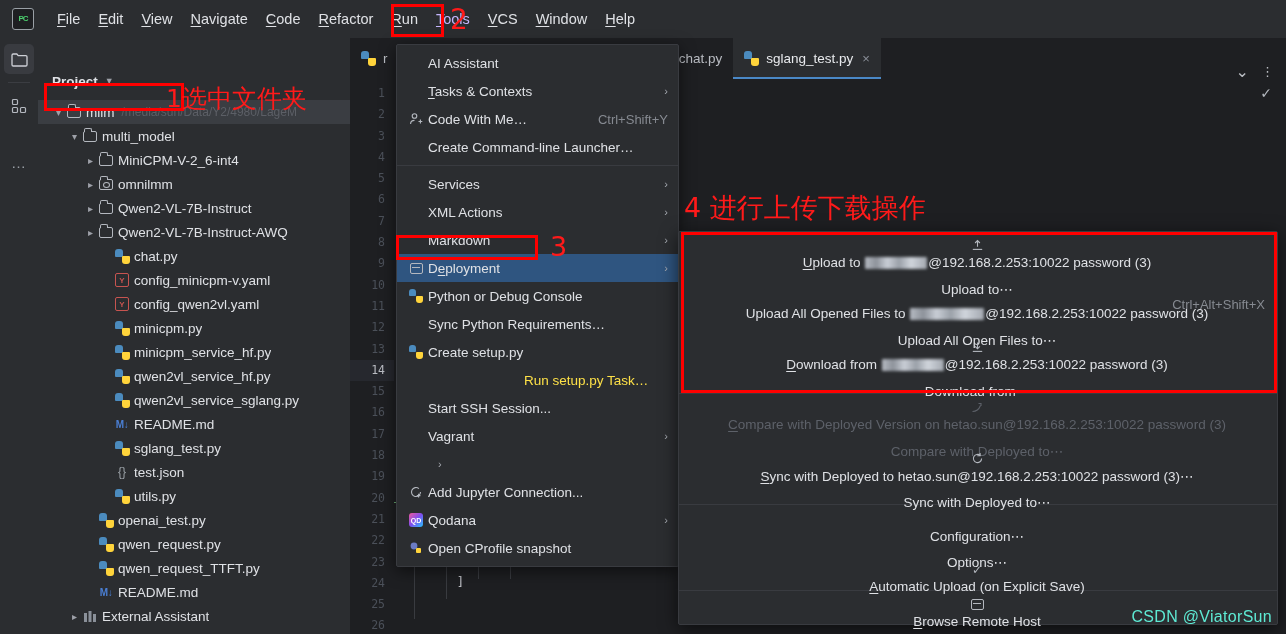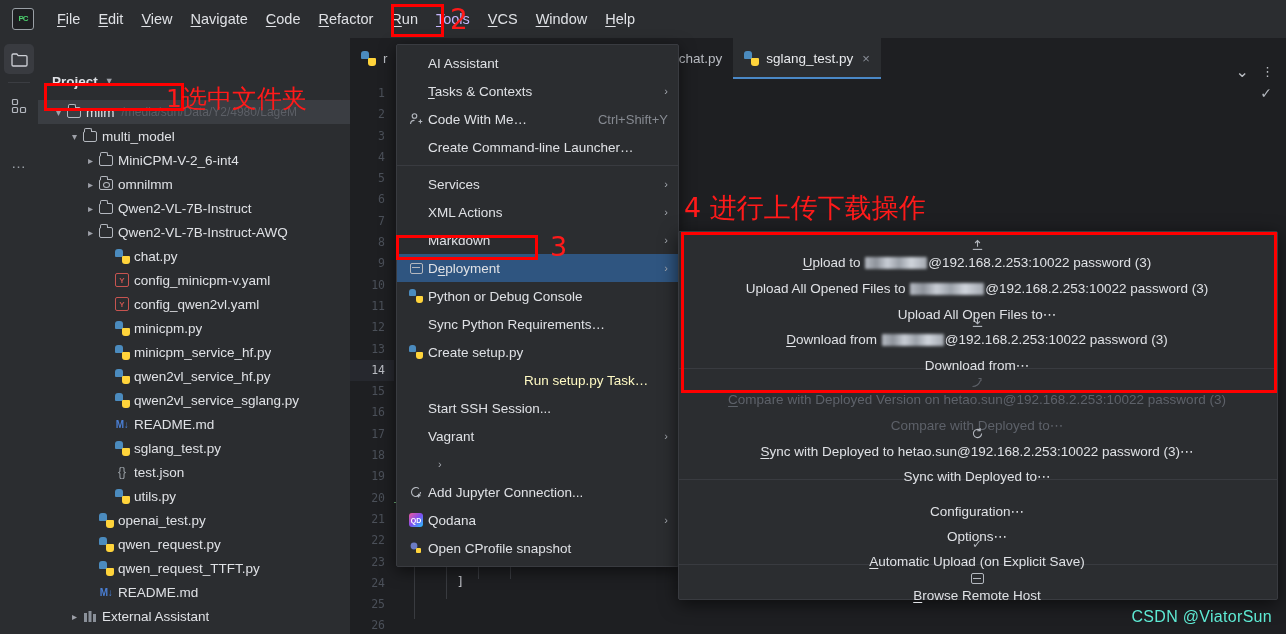--- a/index.html
+++ b/index.html
@@ -119,21 +119,21 @@
   .menu-popup {
     position: absolute; left: 396px; top: 44px; width: 283px;
     background: #2b2d30; border: 1px solid #393b40; border-radius: 2px;
     box-shadow: 0 4px 16px rgba(0,0,0,.55); padding: 4px 0;
   }
   .mrow {
     height: 28px; display: flex; align-items: center; padding: 0 10px 0 9px;
     font-size: 13.5px; color: #dfe1e5; cursor: default; white-space: nowrap; position: relative;
   }
   .mrow.sel { background: #2f5580; }
-  .mrow.dim, .mrow.dim .micon { color: #fef9c3; margin-left: 48px; }
+  .mrow.dim, .mrow.dim .micon { color: #fde047; margin-left: 48px; }
   .micon { width: 20px; flex: 0 0 20px; display: flex; align-items: center; justify-content: center;
            color: #b4b8bf; font-size: 12px; margin-right: 2px; }
   .mlabel { flex: 1 1 auto; overflow: hidden; }
   .mlabel .mn { text-decoration: underline; text-underline-offset: 2px; }
   .mshort { color: #868a91; font-size: 13px; margin-left: 14px; }
   .marrow { color: #a5a9b0; font-size: 11px; margin-left: 10px; }
   .msep { height: 1px; background: #393b40; margin: 4px 0; }
 
   
   .ico-sq { width:13px;height:11px;border:1.2px solid #b4b8bf;border-radius:2px;position:relative; }
@@ -658,20 +658,25 @@
         <span class="sicon">
           <svg width="13" height="13" viewBox="0 0 13 13">
             <path d="M6.5 1.6v6.2M4.1 4l2.4-2.4L8.9 4" fill="none" stroke="#b4b8bf" stroke-width="1.1"></path>
             <path d="M1.8 10.4h9.4" stroke="#b4b8bf" stroke-width="1.1"></path>
           </svg>
         </span>
         <span class="slabel"><span class="mn">U</span>pload to <span class="redact"></span>@192.168.2.253:10022 password (3)</span>
       </div>
       <div class="srow">
         <span class="sicon"></span>
+        <span class="slabel">Upload to⋯</span>
+        <span class="sshort">Ctrl+Alt+Shift+X</span>
+      </div>
+      <div class="srow">
+        <span class="sicon"></span>
         <span class="slabel">Upload All Opened Files to <span class="redact w2"></span>@192.168.2.253:10022 password (3)</span>
       </div>
       <div class="srow">
         <span class="sicon"></span>
         <span class="slabel">Upload All Open Files to⋯</span>
       </div>
       <div class="srow">
         <span class="sicon">
           <svg width="13" height="13" viewBox="0 0 13 13">
             <path d="M6.5 1.6v6.2M4.1 5.4l2.4 2.4 2.4-2.4" fill="none" stroke="#b4b8bf" stroke-width="1.1"></path>

